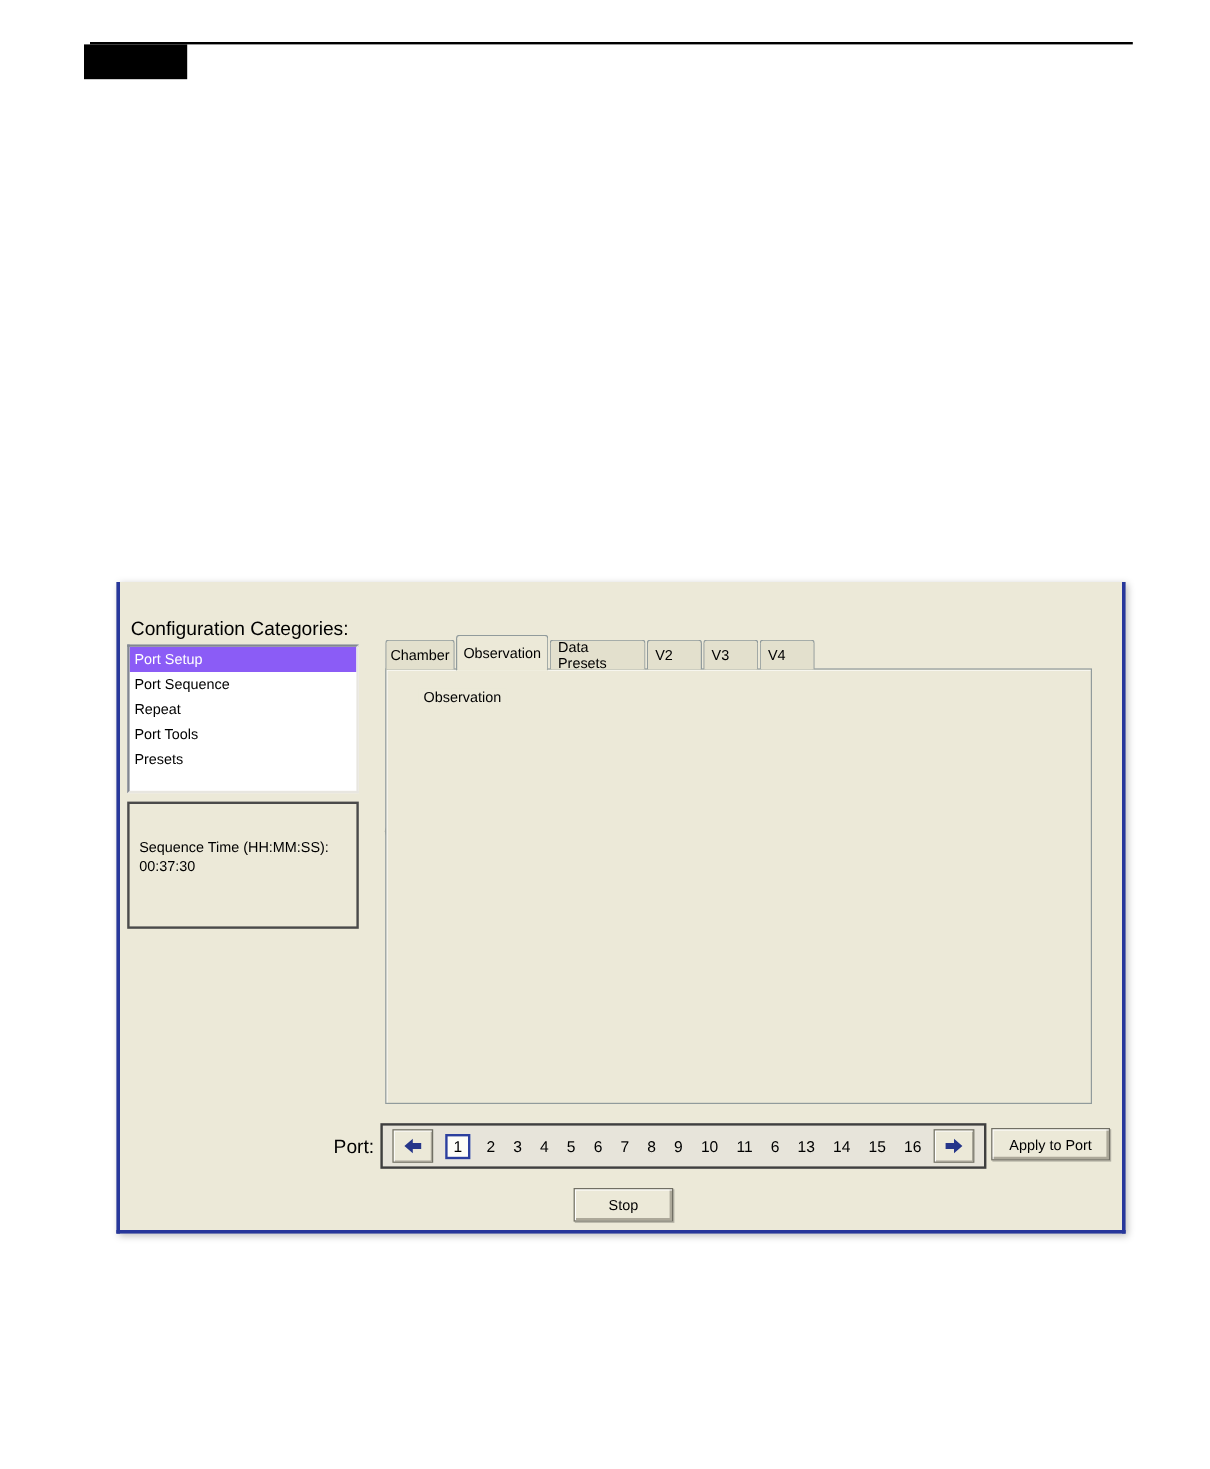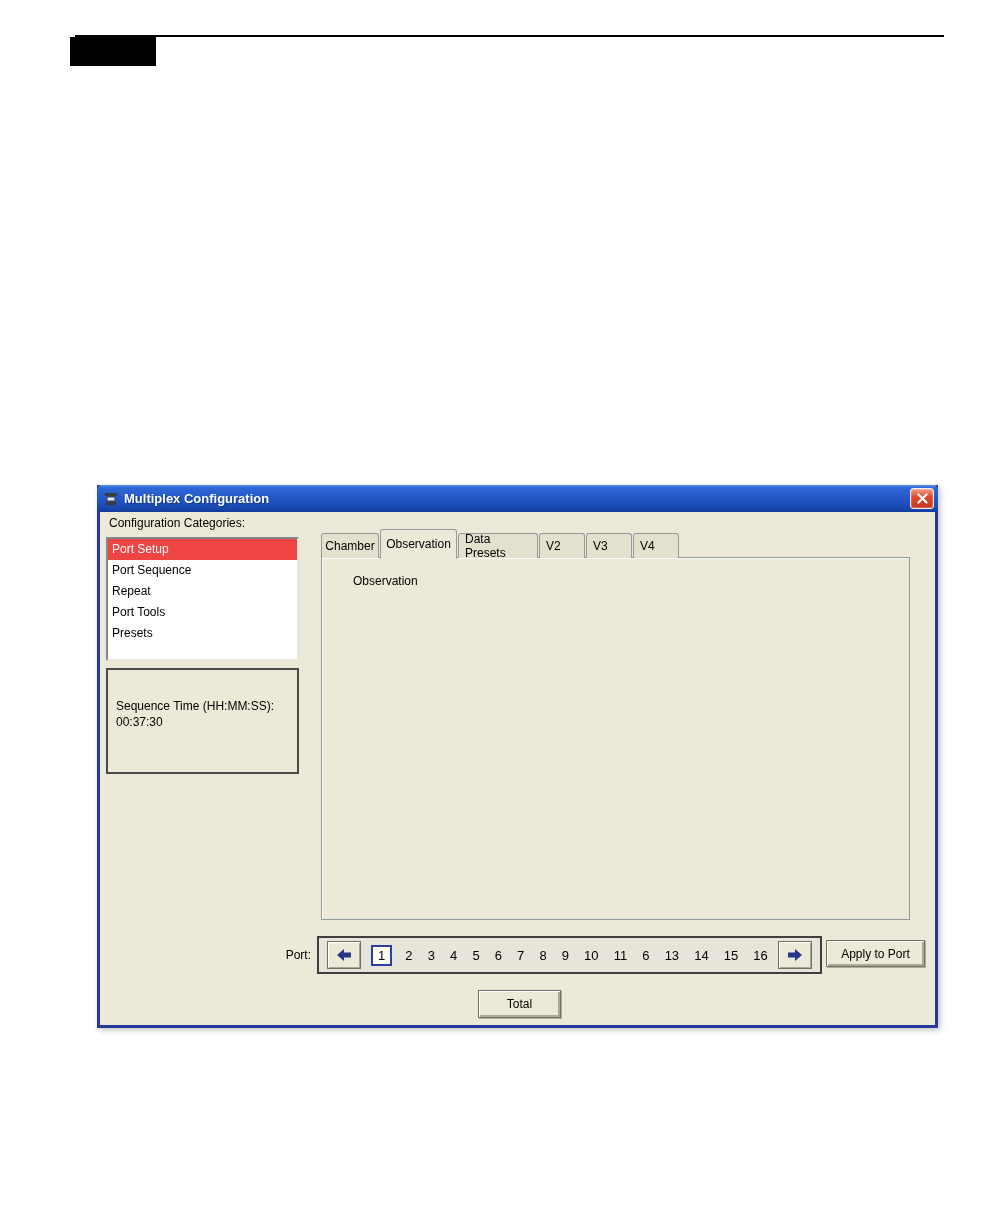--- a/index.html
+++ b/index.html
@@ -23,30 +23,30 @@
     border-radius:5px 5px 0 0; display:flex; align-items:center; padding:0 4px 0 6px;
   }
   .title { color:#fff; font-weight:bold; font-size:13px; margin-left:5px; text-shadow:1px 1px 1px #143c7a; white-space:nowrap; }
   .app-icon { width:16px; height:16px; display:inline-block; }
   .xbtn {
     margin-left:auto; width:24px; height:21px; border-radius:3px;
     background:linear-gradient(180deg,#f0a088 0%, #e0482f 40%, #c43a1e 100%);
     border:1px solid #f4f0ec; display:flex; align-items:center; justify-content:center;
     box-shadow:inset 0 0 2px rgba(255,255,255,.6);
   }
-  .lbl { position:absolute; font-size:12px; white-space:nowrap; }
+  .lbl { position:absolute; font-size:16px; white-space:nowrap; }
   .rlbl { text-align:right; }
 
   
   .listbox {
     position:absolute; left:6px; top:52px; width:193px; height:124px; background:#fff;
     border:2px solid; border-color:#828790 #e8e6e0 #e8e6e0 #828790; overflow:hidden;
   }
   .litem { font-size:12px; line-height:21px; padding-left:4px; }
-  .litem.sel { background:#ef4444; color:#fff; }
+  .litem.sel { background:#8b5cf6; color:#fff; }
   .timesbox {
     position:absolute; left:6px; top:183px; width:193px; height:106px;
     border:2px solid #4a4a4a; padding:28px 8px 0 8px;
   }
   .timesbox .tl { font-size:12px; line-height:16px; }
   .timesbox .grp { margin-bottom:13px; }
 
   
   .tabstrip { position:absolute; left:221px; top:43px; height:30px; display:flex; align-items:flex-end; z-index:2; }
   .tab {
@@ -104,35 +104,20 @@
 </style>
 </head>
 <body>
 
 <div class="page">
   <div class="hdr-rule"></div>
   <div class="hdr-block"></div>
 
   <div class="dlg">
 
-    <div class="titlebar">
-      <span class="app-icon">
-        <svg width="16" height="16" viewBox="0 0 16 16">
-          <rect x="2" y="2" width="12" height="3" fill="#3a3a3a"></rect>
-          <rect x="4" y="6" width="8" height="4" fill="#e8e8e8" stroke="#3a3a3a"></rect>
-          <rect x="3" y="11" width="10" height="3" fill="#3a3a3a"></rect>
-        </svg>
-      </span>
-      <span class="title">Multiplex Configuration</span>
-      <span class="xbtn">
-        <svg width="11" height="11" viewBox="0 0 11 11">
-          <path d="M1.5 1.5 L9.5 9.5 M9.5 1.5 L1.5 9.5" stroke="#ffffff" stroke-width="2.2" stroke-linecap="round"></path>
-        </svg>
-      </span>
-    </div>
 
     <div class="lbl" style="left:9px; top:31px;">Configuration Categories:</div>
     <div class="listbox">
       <div class="litem sel">Port Setup</div>
       <div class="litem">Port Sequence</div>
       <div class="litem">Repeat</div>
       <div class="litem">Port Tools</div>
       <div class="litem">Presets</div>
     </div>
 
@@ -256,15 +241,15 @@
         <span class="pnum">16</span>
       </div>
       <div class="navbtn" style="right:8px;">
         <svg width="18" height="14" viewBox="0 0 18 14">
           <path d="M9 1 L16 7 L9 13 L9 9.5 H2 V4.5 H9 Z" fill="#26368a"></path>
         </svg>
       </div>
     </div>
     <div class="btn" style="left:726px; top:455px; width:99px; height:27px;">Apply to Port</div>
 
-    <div class="btn" style="left:378px; top:505px; width:83px; height:28px;">Total</div>
+    <div class="btn" style="left:378px; top:505px; width:83px; height:28px;">Stop</div>
   </div>
 </div>
 
 </body></html>

